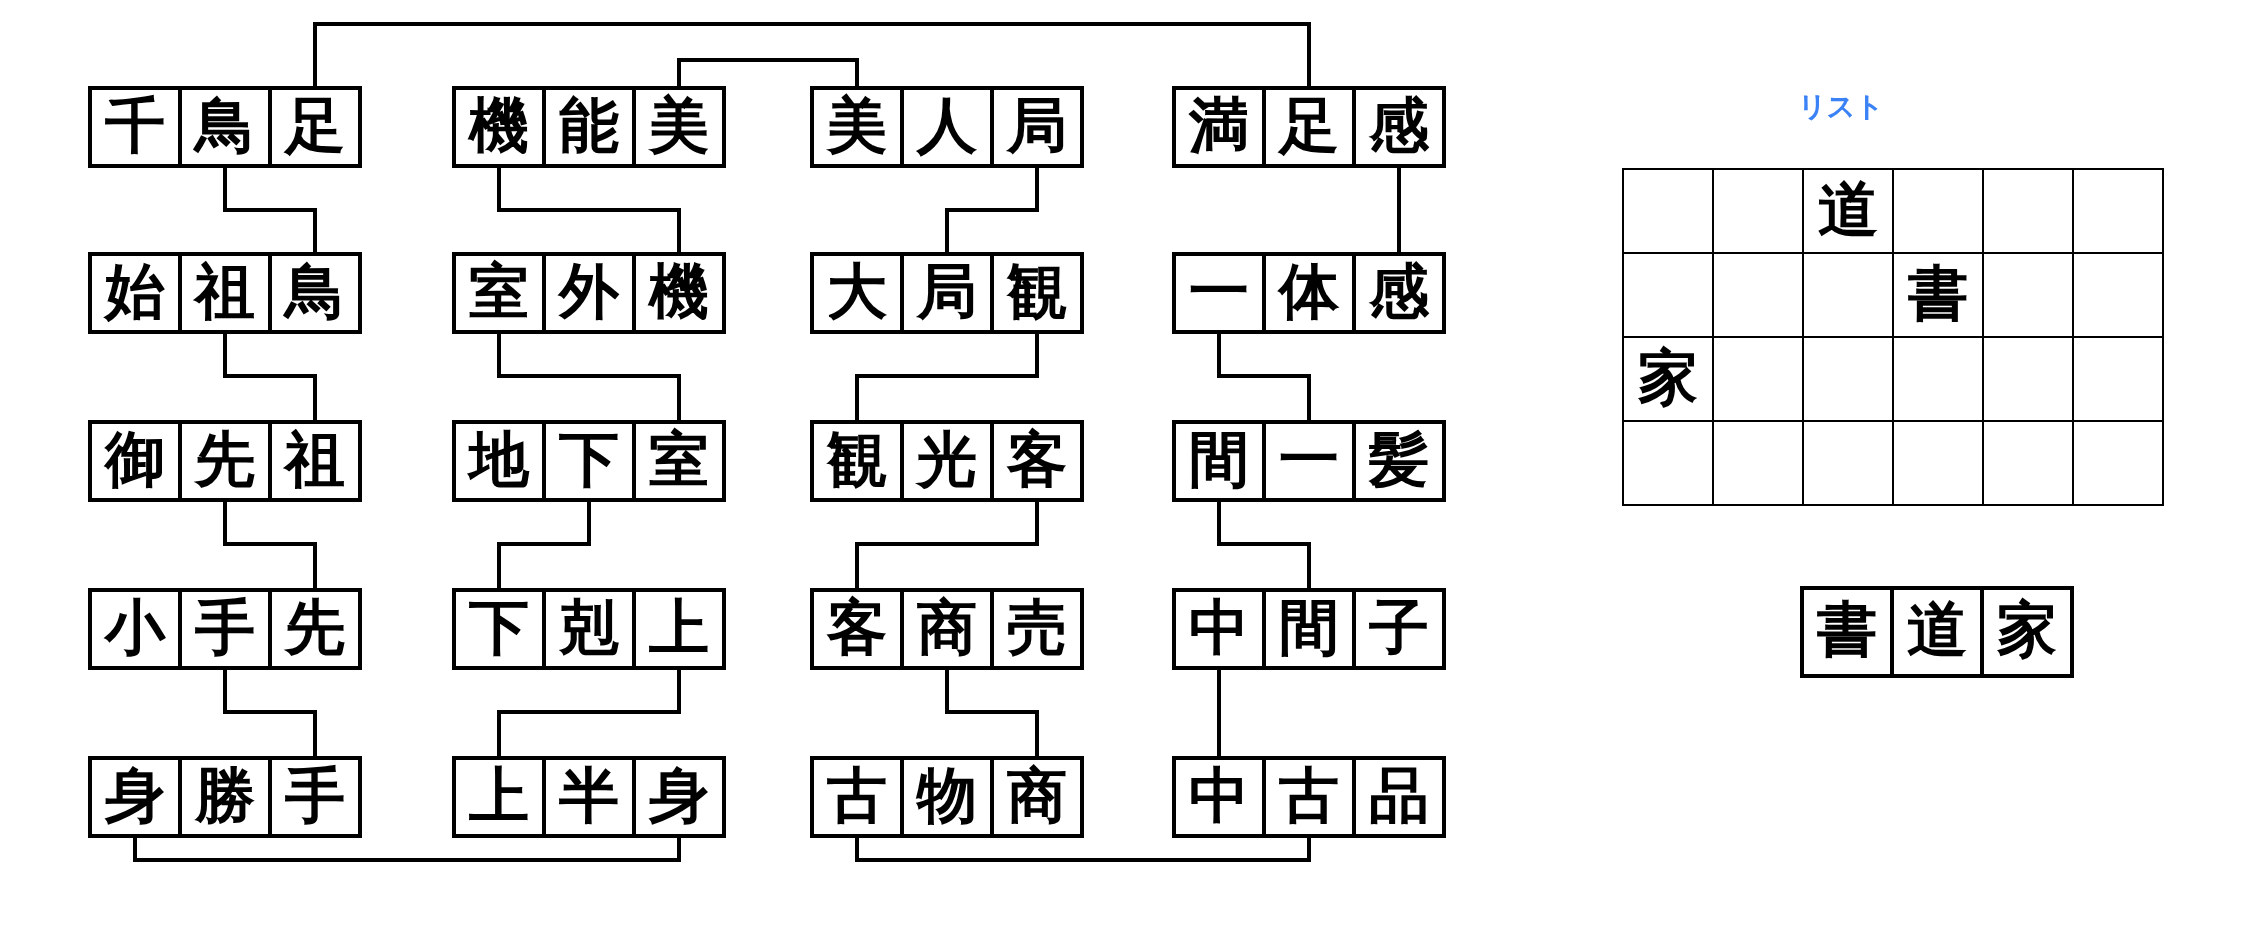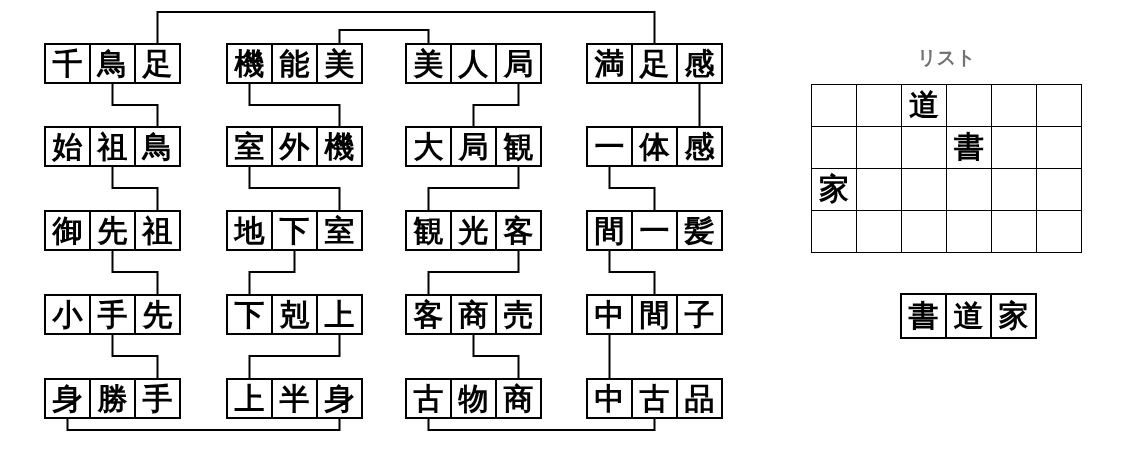--- a/index.html
+++ b/index.html
@@ -44,27 +44,27 @@
     overflow: hidden;
   }
   .wordbox .cell:last-child {
     border-right: none;
   }
   .answerbox {
     height: 46px;
   }
   #list-label {
     position: absolute;
-    left: 811px;
+    left: 785px;
     top: 45px;
     width: 271px;
     text-align: center;
-    font-size: 19px;
+    font-size: 14px;
     font-weight: bold;
-    color: #737373;
+    color: #3b82f6;
     z-index: 2;
   }
   table#list-grid {
     position: absolute;
     left: 811px;
     top: 84px;
     border-collapse: collapse;
     z-index: 2;
     background: #fff;
   }

